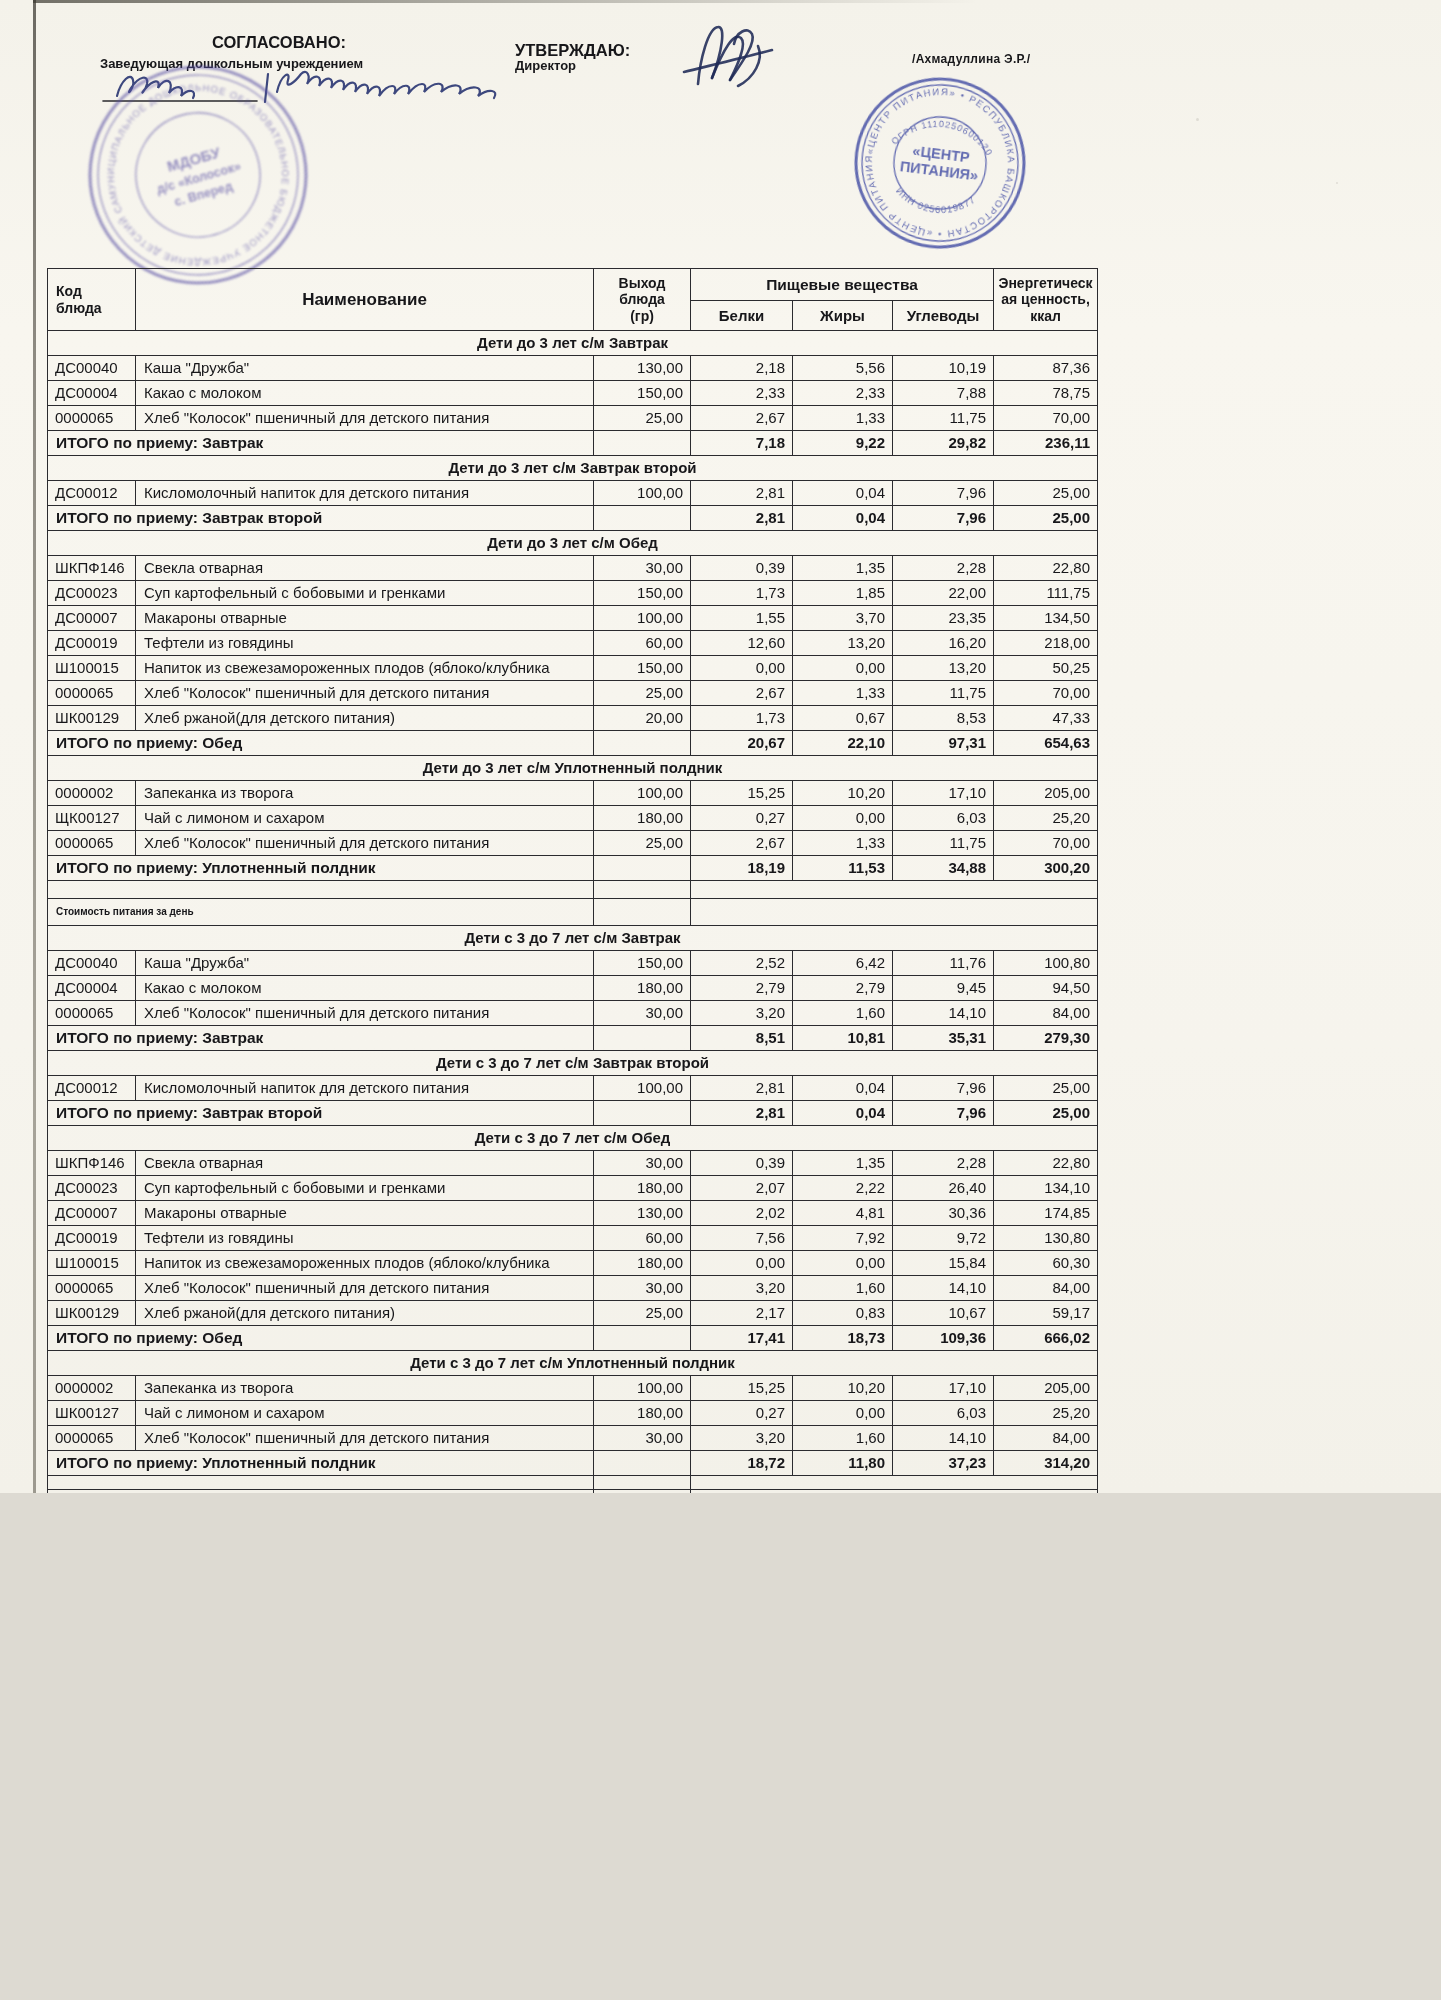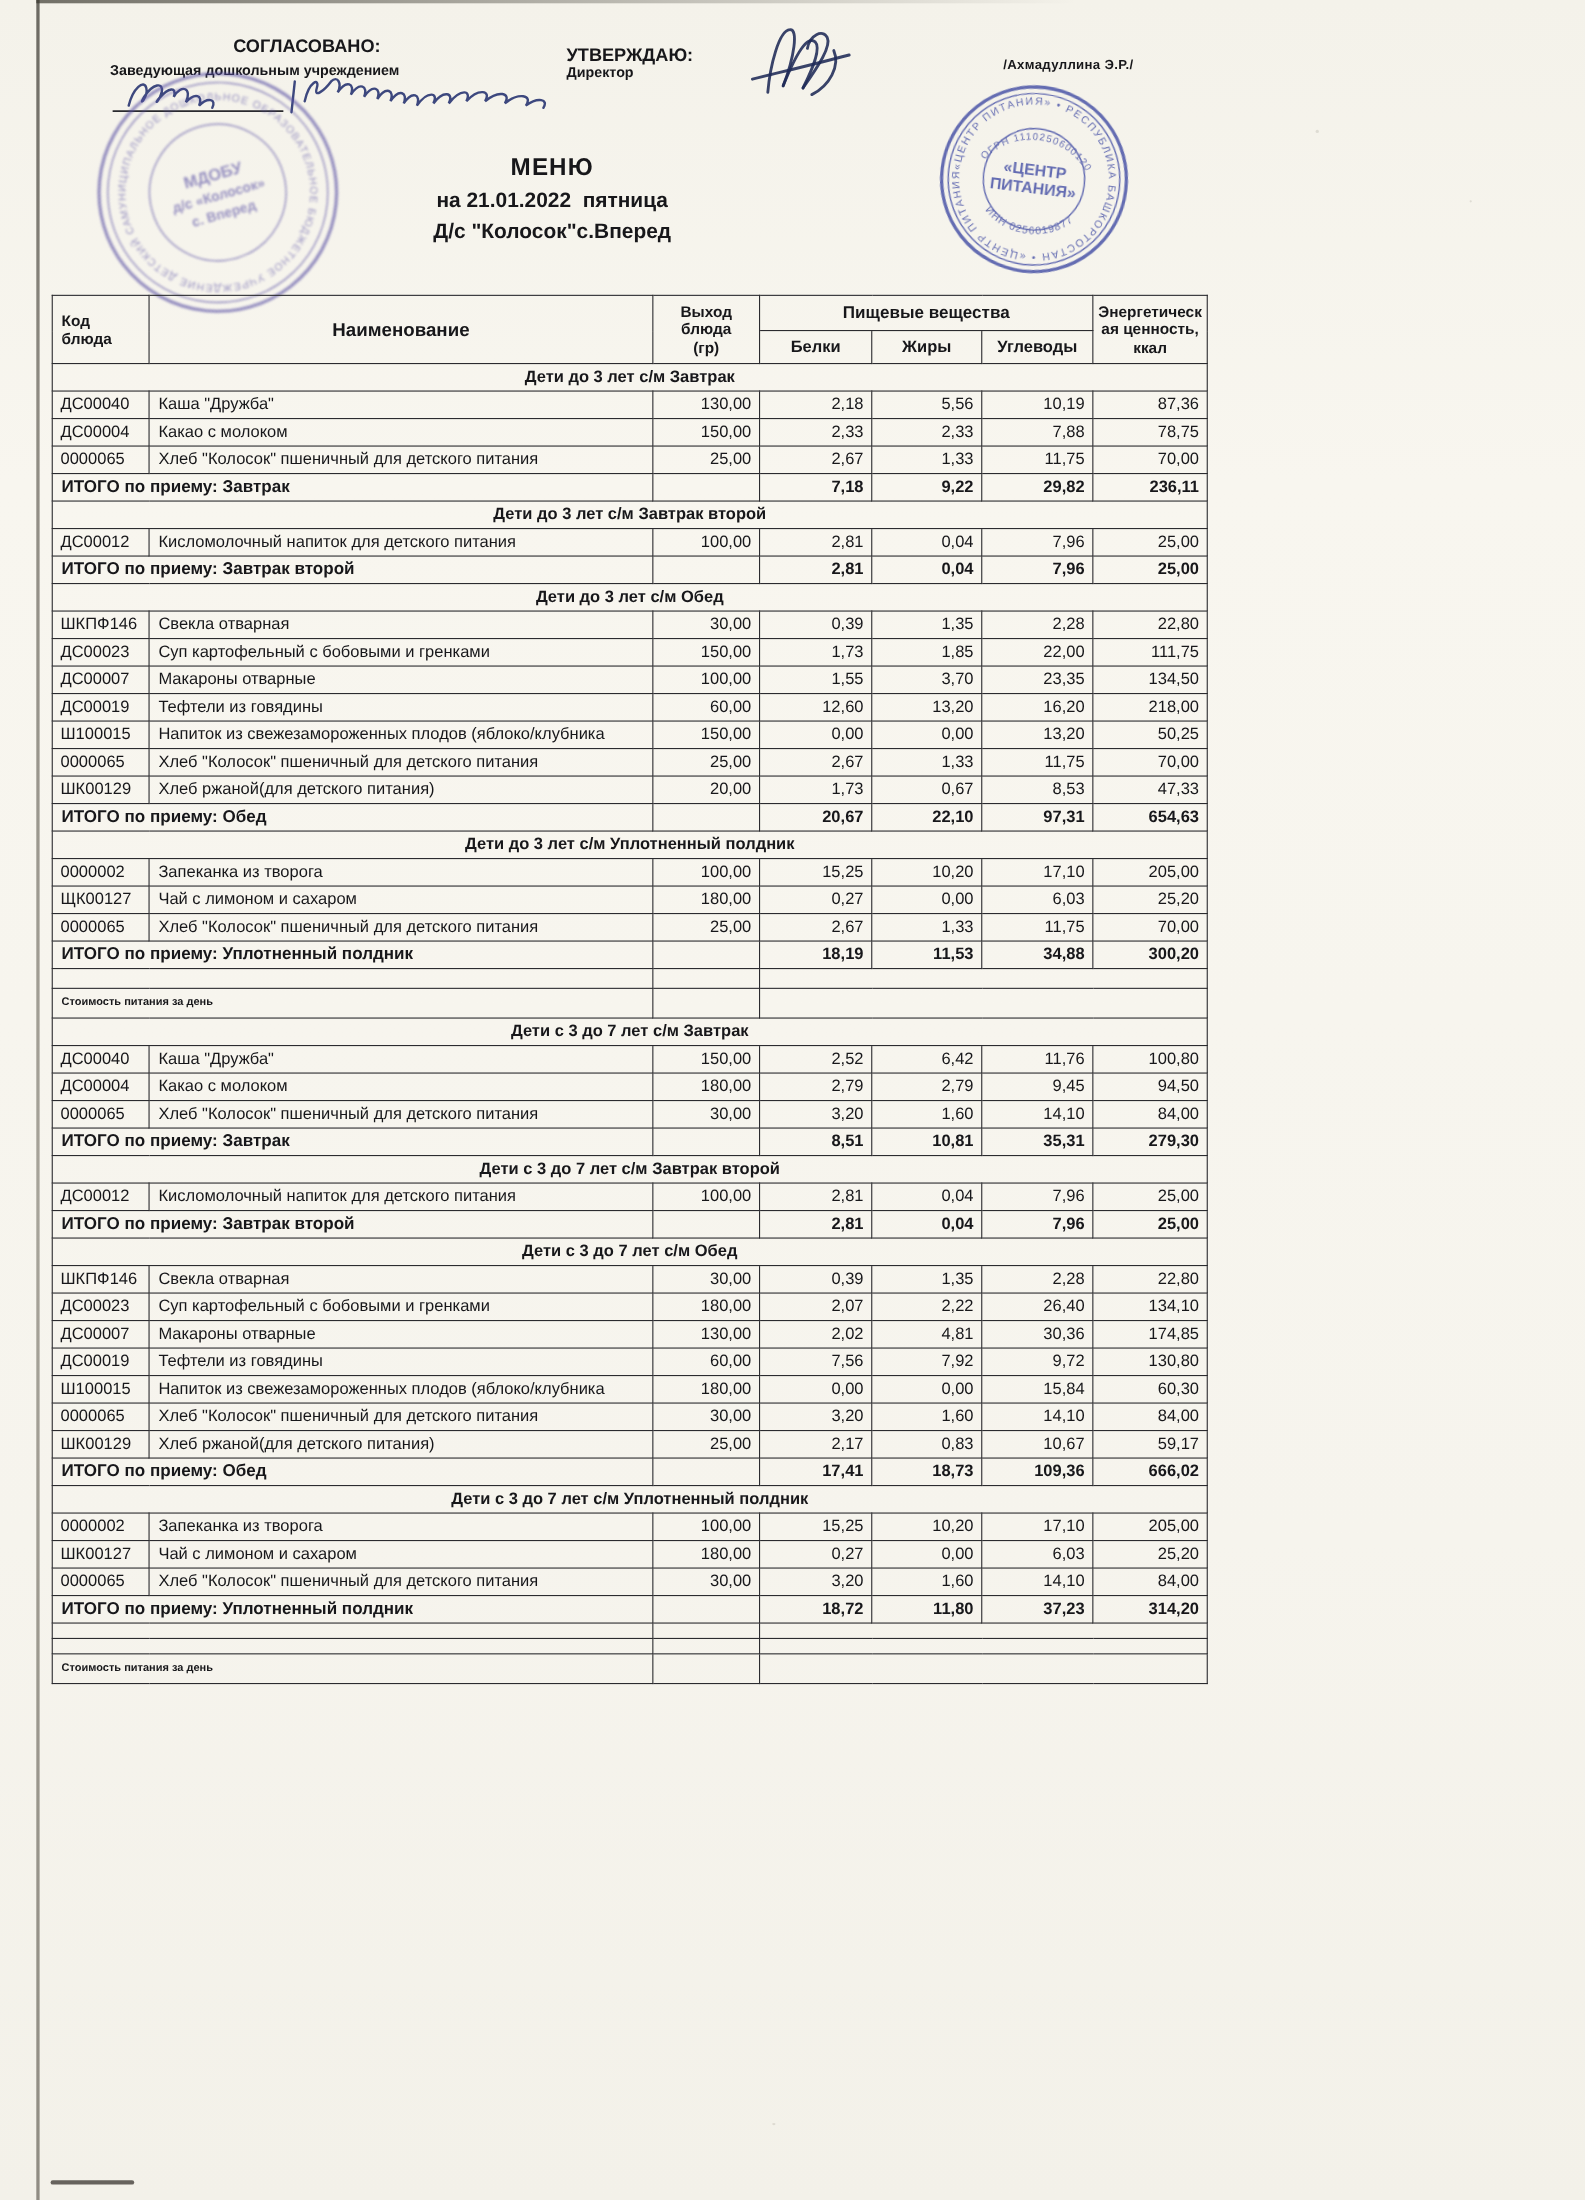--- a/index.html
+++ b/index.html
@@ -1,17 +1,17 @@
 <!DOCTYPE html>
 <html><head>
 <meta charset="utf-8">
 <style>
   * { margin:0; padding:0; box-sizing:border-box; }
   body { width:1441px; height:2000px; background:#dddad2; font-family:"Liberation Sans", sans-serif; }
-  .page { position:relative; width:1441px; height:2000px; overflow:hidden; color:#17171a;
+  .page { position:relative; width:1441px; height:1493px; overflow:hidden; color:#17171a;
           background:linear-gradient(180deg,#f4f2ea 0%,#f8f6ef 22%,#f6f4ed 70%,#f3f1e9 100%); }
 
   
   .scan-edge-left { position:absolute; left:33px; top:0; width:3px; height:2000px;
           background:linear-gradient(180deg,#3f3c35 0%,#6b675e 18%,#8d897e 55%,#6f6b61 100%); opacity:.75; filter:blur(.4px); }
   .scan-edge-top { position:absolute; left:33px; top:0; height:3px; width:1050px;
           background:linear-gradient(90deg,#3a382f 0%, rgba(80,76,66,0) 90%); opacity:.7; }
   .scan-mark-bottom { position:absolute; left:46px; top:1982px; width:76px; height:4px; background:#43403a; opacity:.8; border-radius:2px; }
   .speck { position:absolute; background:#7a766c; border-radius:50%; opacity:.18; }
 
@@ -120,25 +120,20 @@
     <text fill="#3c47a2" font-size="9" letter-spacing="1">
       <textPath href="#rs-ogrn" startOffset="50%" text-anchor="middle">ОГРН 1110250600120</textPath>
     </text>
     <text fill="#3c47a2" font-size="9.5" letter-spacing="1">
       <textPath href="#rs-inn" startOffset="50%" text-anchor="middle">ИНН 0256019877</textPath>
     </text>
     <text x="89" y="85" text-anchor="middle" fill="#3c47a2" font-size="14.5" font-weight="bold">«ЦЕНТР</text>
     <text x="89" y="102" text-anchor="middle" fill="#3c47a2" font-size="14.5" font-weight="bold">ПИТАНИЯ»</text>
   </svg>
 
-  <div class="title-block">
-    <div class="menu-title">МЕНЮ</div>
-    <div class="menu-date">на 21.01.2022  пятница</div>
-    <div class="menu-org">Д/с "Колосок"с.Вперед</div>
-  </div>
 
   <table class="menu-table">
     <colgroup>
       <col style="width:88px">
         <col style="width:458px">
         <col style="width:97px">
       <col style="width:102px">
         <col style="width:100px">
         <col style="width:101px">
         <col style="width:104px">

